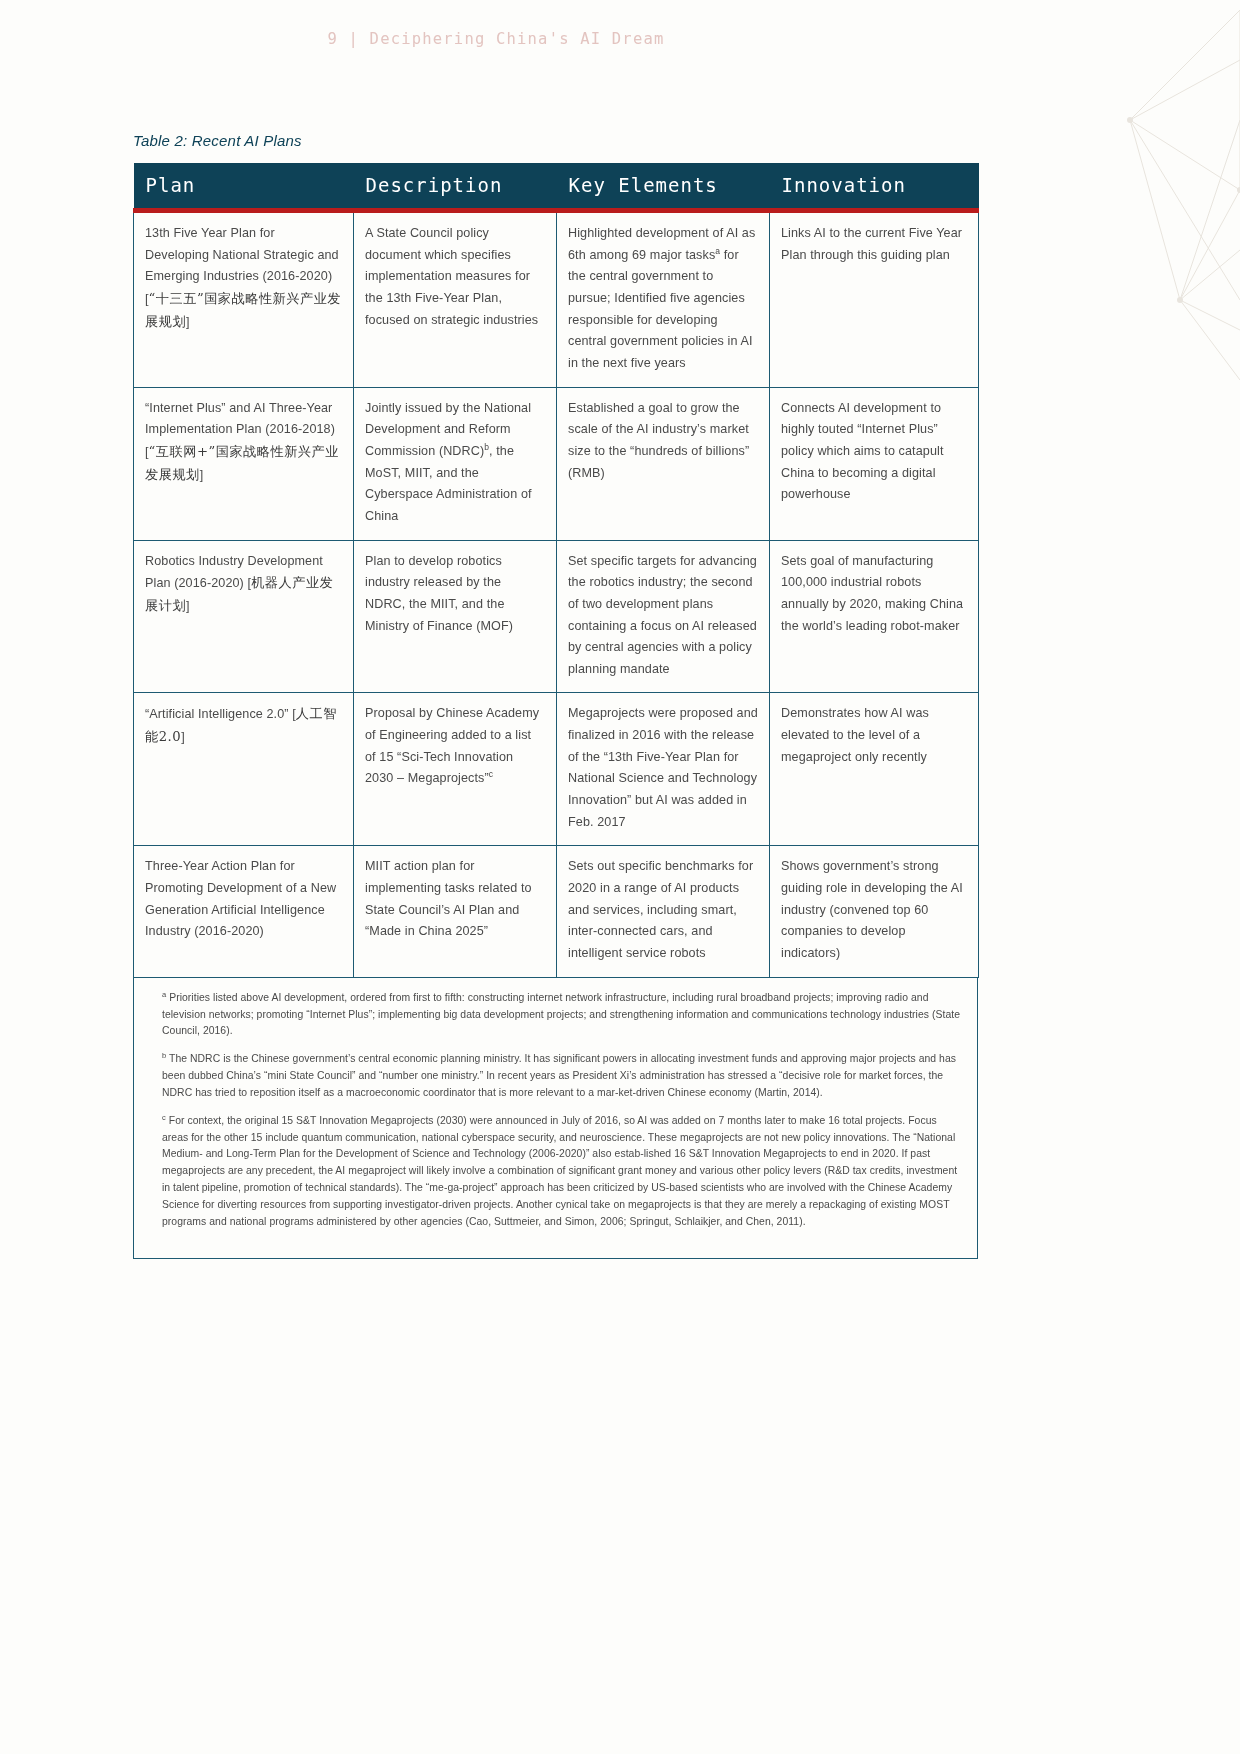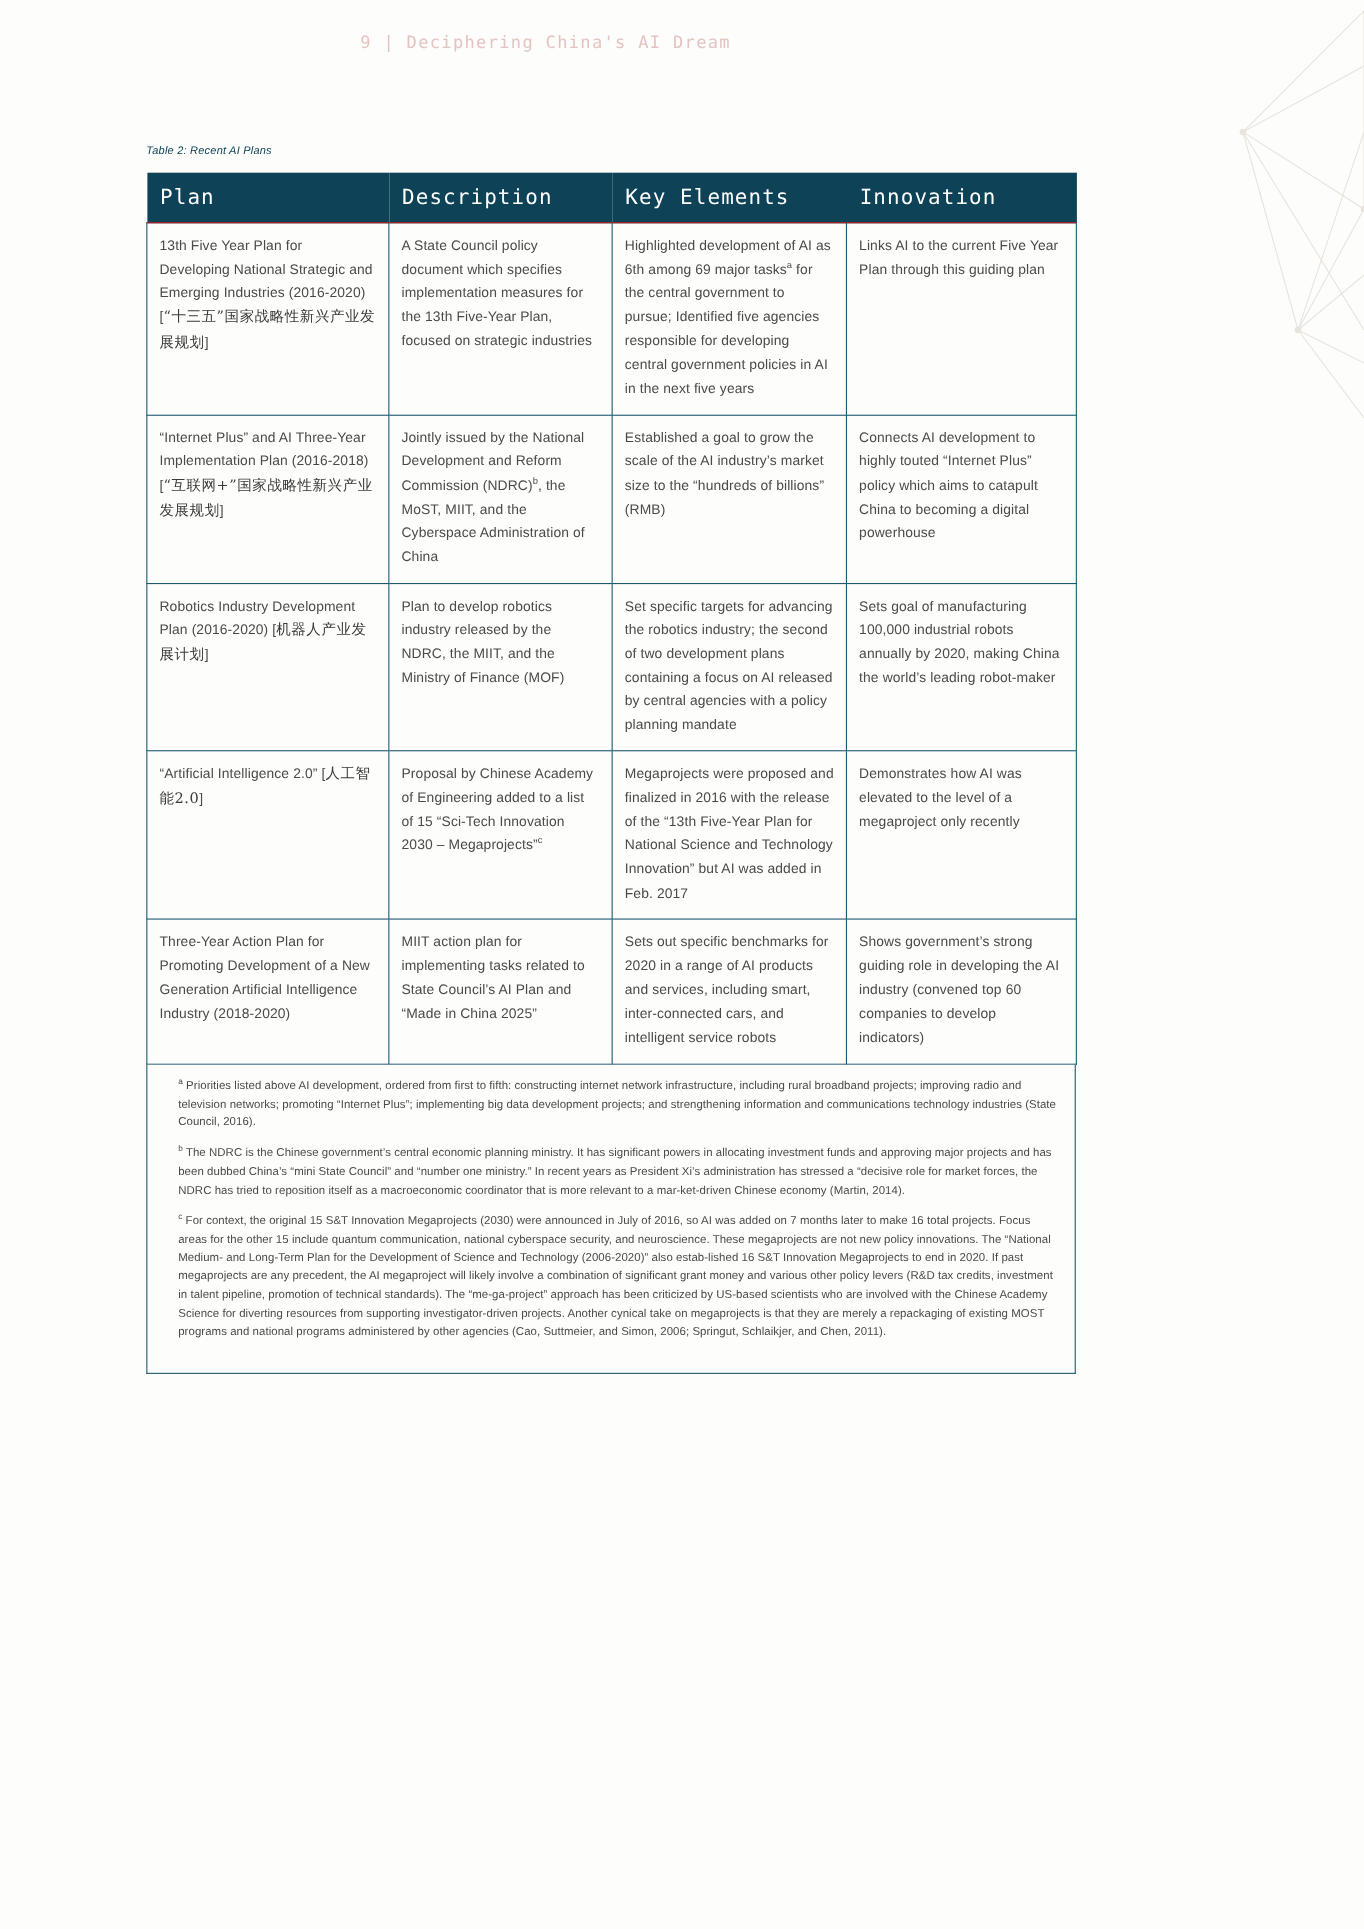--- a/index.html
+++ b/index.html
@@ -42,21 +42,21 @@
   .content {
     position: absolute;
     left: 133px;
     top: 132px;
     width: 845px;
     z-index: 2;
   }
 
   .table-title {
     font-style: italic;
-    font-size: 10px;
+    font-size: 15px;
     color: #0e4257;
     margin-bottom: 14px;
     letter-spacing: 0.2px;
   }
 
   table.plans {
     border-collapse: collapse;
     width: 845px;
     table-layout: fixed;
   }
@@ -77,21 +77,21 @@
     border: 1px solid #1d5a72;
     border-top: none;
     padding: 10px 11px 12px 11px;
     vertical-align: top;
     font-size: 12.6px;
     line-height: 1.72;
     color: #4a4a4a;
     letter-spacing: 0.1px;
   }
   table.plans tbody tr:first-child td {
-    border-top: 1px solid #b91c1c;
+    border-top: 5px solid #b91c1c;
   }
 
   .cn {
     font-family: "DejaVu Serif", serif;
     font-size: 13.2px;
     color: #3a3a3a;
     letter-spacing: 0.5px;
   }
 
   sup {
@@ -187,21 +187,21 @@
         <td>Set specific targets for advancing the robotics industry; the second of two development plans containing a focus on AI released by central agencies with a policy planning mandate</td>
         <td>Sets goal of manufacturing 100,000 industrial robots annually by 2020, making China the world’s leading robot-maker</td>
       </tr>
       <tr>
         <td><span>“Artificial Intelligence 2.0” [</span><span class="cn">人工智能2.0</span><span>]</span></td>
         <td><span>Proposal by Chinese Academy of Engineering added to a list of 15 “Sci-Tech Innovation 2030 – Megaprojects”</span><sup>c</sup></td>
         <td>Megaprojects were proposed and finalized in 2016 with the release of the “13th Five-Year Plan for National Science and Technology Innovation” but AI was added in Feb. 2017</td>
         <td>Demonstrates how AI was elevated to the level of a megaproject only recently</td>
       </tr>
       <tr>
-        <td>Three-Year Action Plan for Promoting Development of a New Generation Artificial Intelligence Industry (2018-2020)</td>
+        <td>Three-Year Action Plan for Promoting Development of a New Generation Artificial Intelligence Industry (2016-2020)</td>
         <td>MIIT action plan for implementing tasks related to State Council’s AI Plan and “Made in China 2025”</td>
         <td>Sets out specific benchmarks for 2020 in a range of AI products and services, including smart, inter-connected cars, and intelligent service robots</td>
         <td>Shows government’s strong guiding role in developing the AI industry (convened top 60 companies to develop indicators)</td>
       </tr>
     </tbody>
   </table>
 
   <div class="notes">
     <p class="note"><span class="marker">a</span><span> Priorities listed above AI development, ordered from first to fifth: constructing internet network infrastructure, including rural broadband projects; improving radio and television networks; promoting “Internet Plus”; implementing big data development projects; and strengthening information and communications technology industries (State Council, 2016).</span></p>
     <p class="note"><span class="marker">b</span><span> The NDRC is the Chinese government’s central economic planning ministry. It has significant powers in allocating investment funds and approving major projects and has been dubbed China’s “mini State Council” and “number one ministry.” In recent years as President Xi’s administration has stressed a “decisive role for market forces, the NDRC has tried to reposition itself as a macroeconomic coordinator that is more relevant to a mar-ket-driven Chinese economy (Martin, 2014).</span></p>

